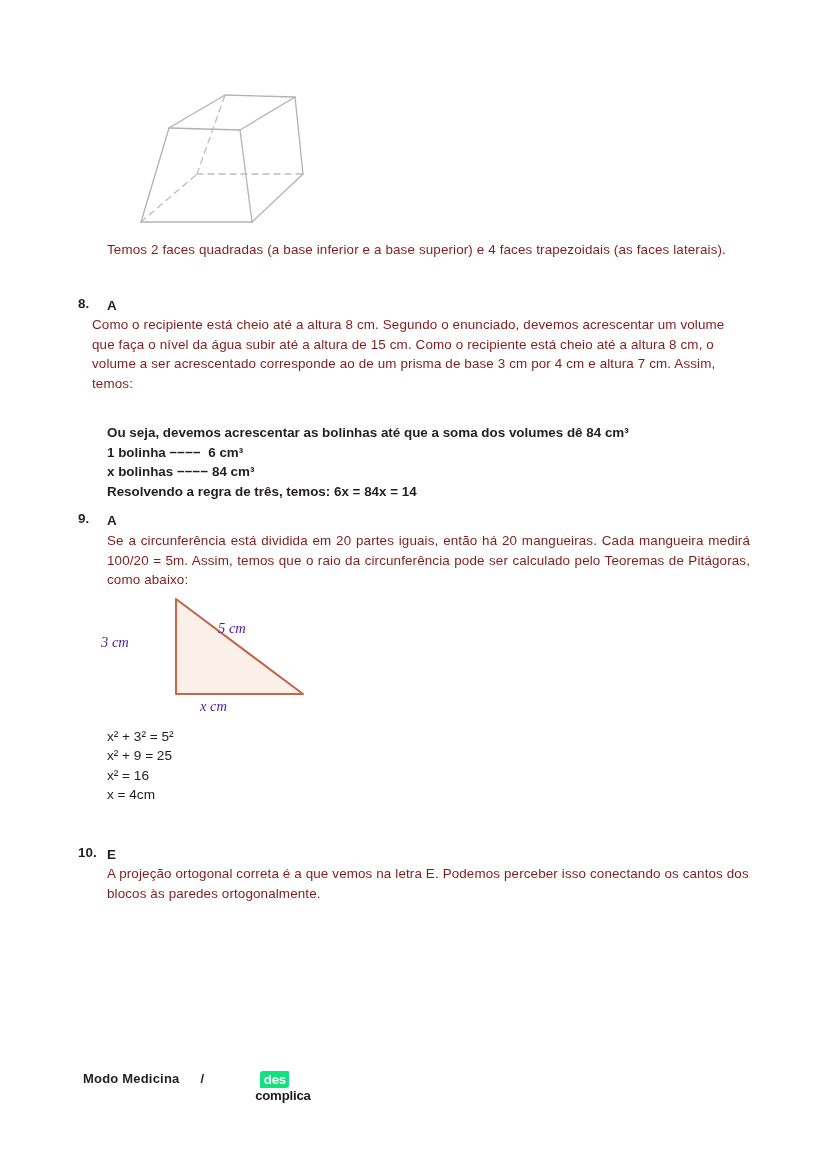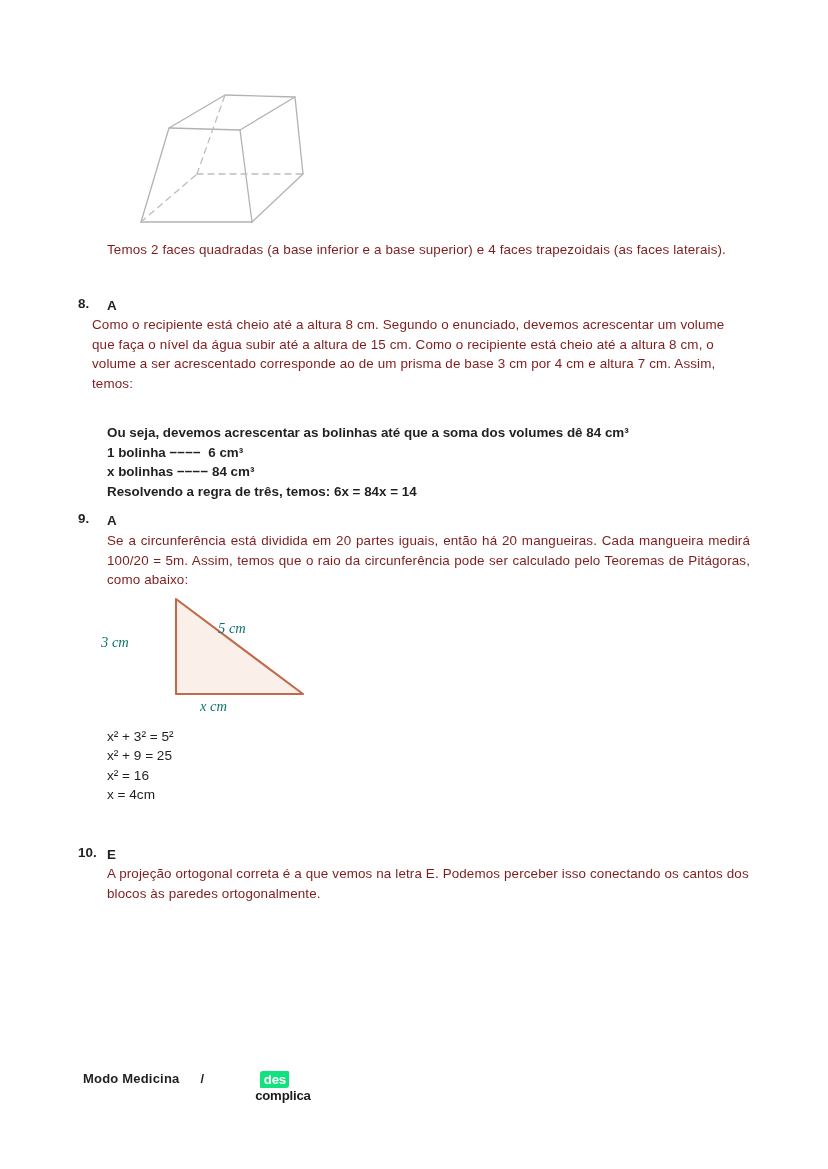--- a/index.html
+++ b/index.html
@@ -76,21 +76,21 @@
     left: 95px;
     top: 588px;
     width: 230px;
     height: 130px;
   }
   .tri-label {
     position: absolute;
     font-family: "Liberation Serif", serif;
     font-style: italic;
     font-size: 14.5px;
-    color: #0f766e;
+    color: #4c1d95;
     white-space: nowrap;
   }
   .tri-label-3cm { left: 6px; top: 46px; }
   .tri-label-5cm { left: 123px; top: 32px; }
   .tri-label-xcm { left: 105px; top: 110px; }
 
   
   .footer {
     position: absolute;
     left: 83px;

